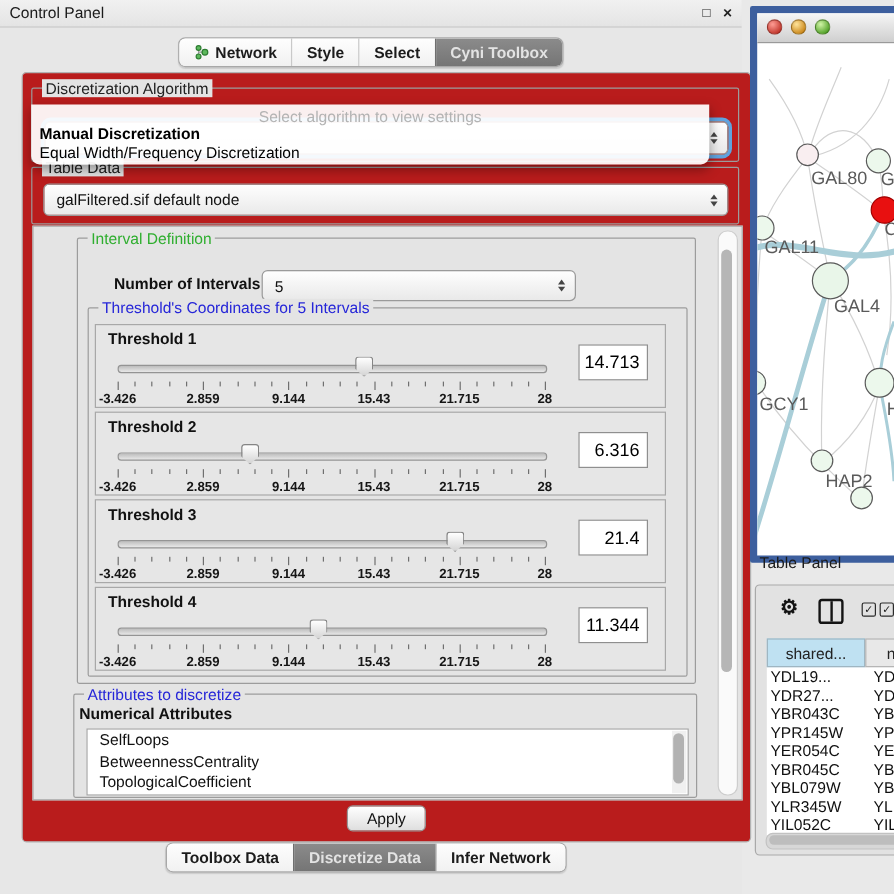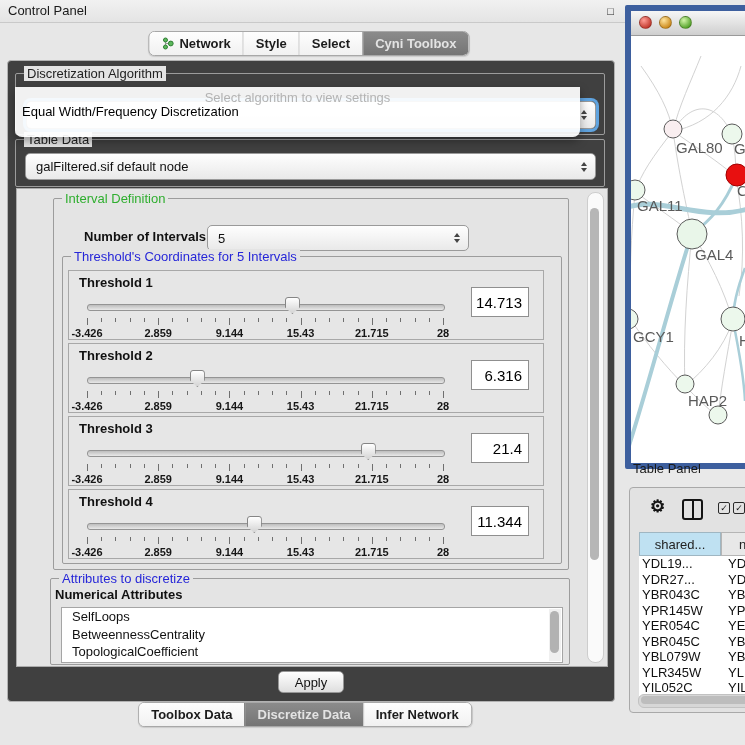--- a/index.html
+++ b/index.html
@@ -1,37 +1,37 @@
 <!DOCTYPE html>
 <html><head>
 <meta charset="utf-8">
 <style>
   html,body{margin:0;padding:0;}
   body{width:745px;height:745px;overflow:hidden;background:#e9e9e9;
        font-family:"Liberation Sans",sans-serif;-webkit-font-smoothing:antialiased;}
   .stage{position:relative;width:745px;height:745px;}
   
-  .control-panel{position:absolute;left:0;top:0;width:618px;height:745px;background:#e7e7e7;padding-left:22px;}
+  .control-panel{position:absolute;left:0;top:0;width:618px;height:745px;background:#e7e7e7;}
   .titlebar{position:absolute;left:0;top:0;width:100%;height:22px;
     background:linear-gradient(#f1f1f1,#e4e4e4);border-bottom:1px solid #c9c9c9;}
   .titlebar .t{position:absolute;left:8px;top:0;line-height:22px;font-size:13px;color:#1a1a1a;}
   .winbtn{position:absolute;top:0;line-height:22px;font-size:13px;font-weight:bold;color:#222;cursor:default;}
   .winbtn.float{right:26px;font-size:11px;}
   .winbtn.close{right:8px;}
   
   .seg{display:inline-flex;border:1px solid #a8a8a8;border-radius:6px;overflow:hidden;
        background:#fdfdfd;box-shadow:0 1px 1px rgba(0,0,0,.12);}
   .seg-tab{display:flex;align-items:center;gap:5px;padding:4px 12px;font-size:13px;font-weight:bold;
        color:#1c1c1c;background:linear-gradient(#fefefe,#f1f1f1);border-left:1px solid #c9c9c9;cursor:default;white-space:nowrap;}
   .seg-tab:first-child{border-left:none;}
   .seg-tab.selected{background:linear-gradient(#8b8b8b,#757575);color:#e3e3e3;border-left-color:#6f6f6f;}
   .top-tabs{position:absolute;top:31px;left:309px;transform:translateX(-50%);}
   .bottom-tabs{position:absolute;top:702px;left:305px;transform:translateX(-50%);}
   
-  .content-panel{position:absolute;left:7px;top:60px;width:606px;height:640px;background:#404040;
+  .content-panel{position:absolute;left:18px;top:60px;width:606px;height:640px;background:#b91c1c;
        border:1px solid #b2b2b2;border-radius:4px;}
   .groupbox{position:absolute;border:1px solid #9c9c9c;border-radius:2px;}
   .group-title{position:absolute;top:-8px;left:8px;background:#e4e4e4;padding:0 3px;font-size:13px;color:#222;white-space:nowrap;}
   .group-title.green{color:#2fae2f;}
   .group-title.blue{color:#2626d8;}
   
   .combo{position:absolute;background:linear-gradient(#fefefe,#e9e9e9);border:1px solid #9a9a9a;
        border-radius:5px;font-size:13px;color:#111;}
   .combo .val{position:absolute;left:10px;top:0;bottom:0;display:flex;align-items:center;}
   .spin{position:absolute;right:8px;top:50%;transform:translateY(-50%);}
@@ -150,20 +150,21 @@
           <span class="spin">
               <i class="up"></i>
               <i class="dn"></i>
             </span>
         </div>
       </div>
 
       <div class="popup">
         <div class="popup-hint">Select algorithm to view settings</div>
         <div class="popup-opts" id="algoOptions">
+            <div class="popup-opt current">Manual Discretization</div>
             <div class="popup-opt">Equal Width/Frequency Discretization</div>
           </div>
       </div>
 
       <div class="groupbox" style="left:7px;top:78px;width:588px;height:46px;">
         <span class="group-title">Table Data</span>
         <div class="combo" style="left:9px;top:13px;width:569px;height:25px;">
           <span class="val">galFiltered.sif default node</span>
           <span class="spin">
               <i class="up"></i>

